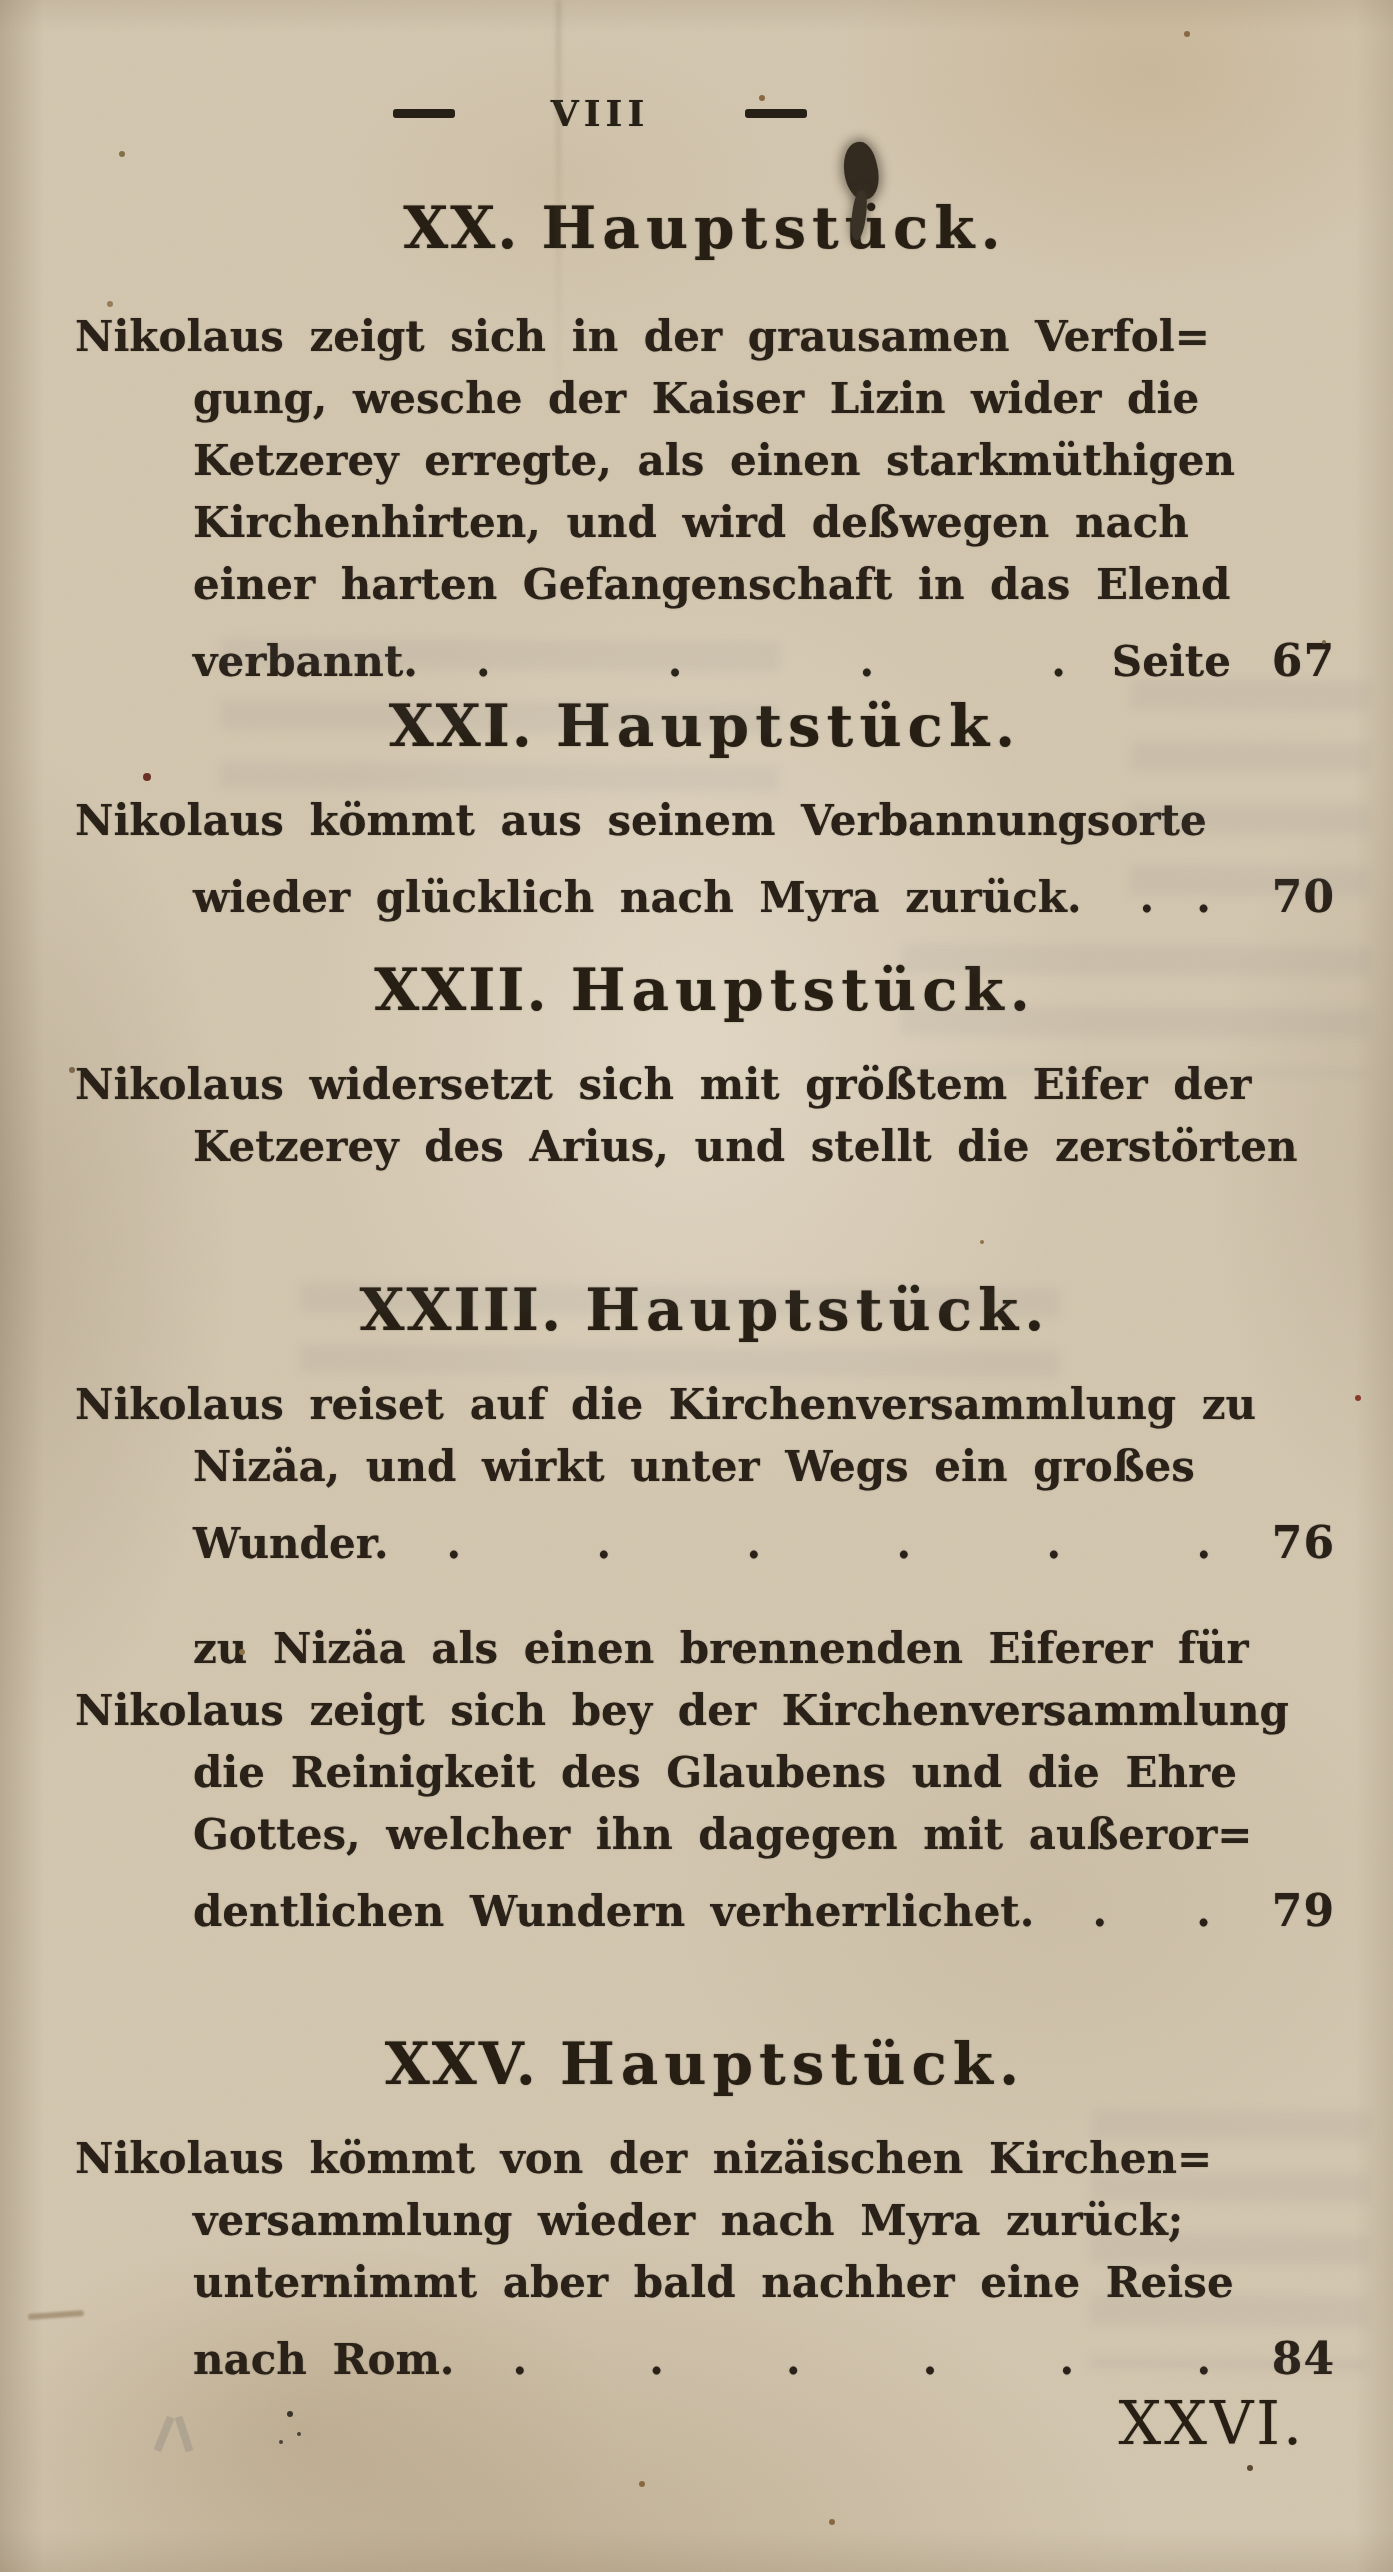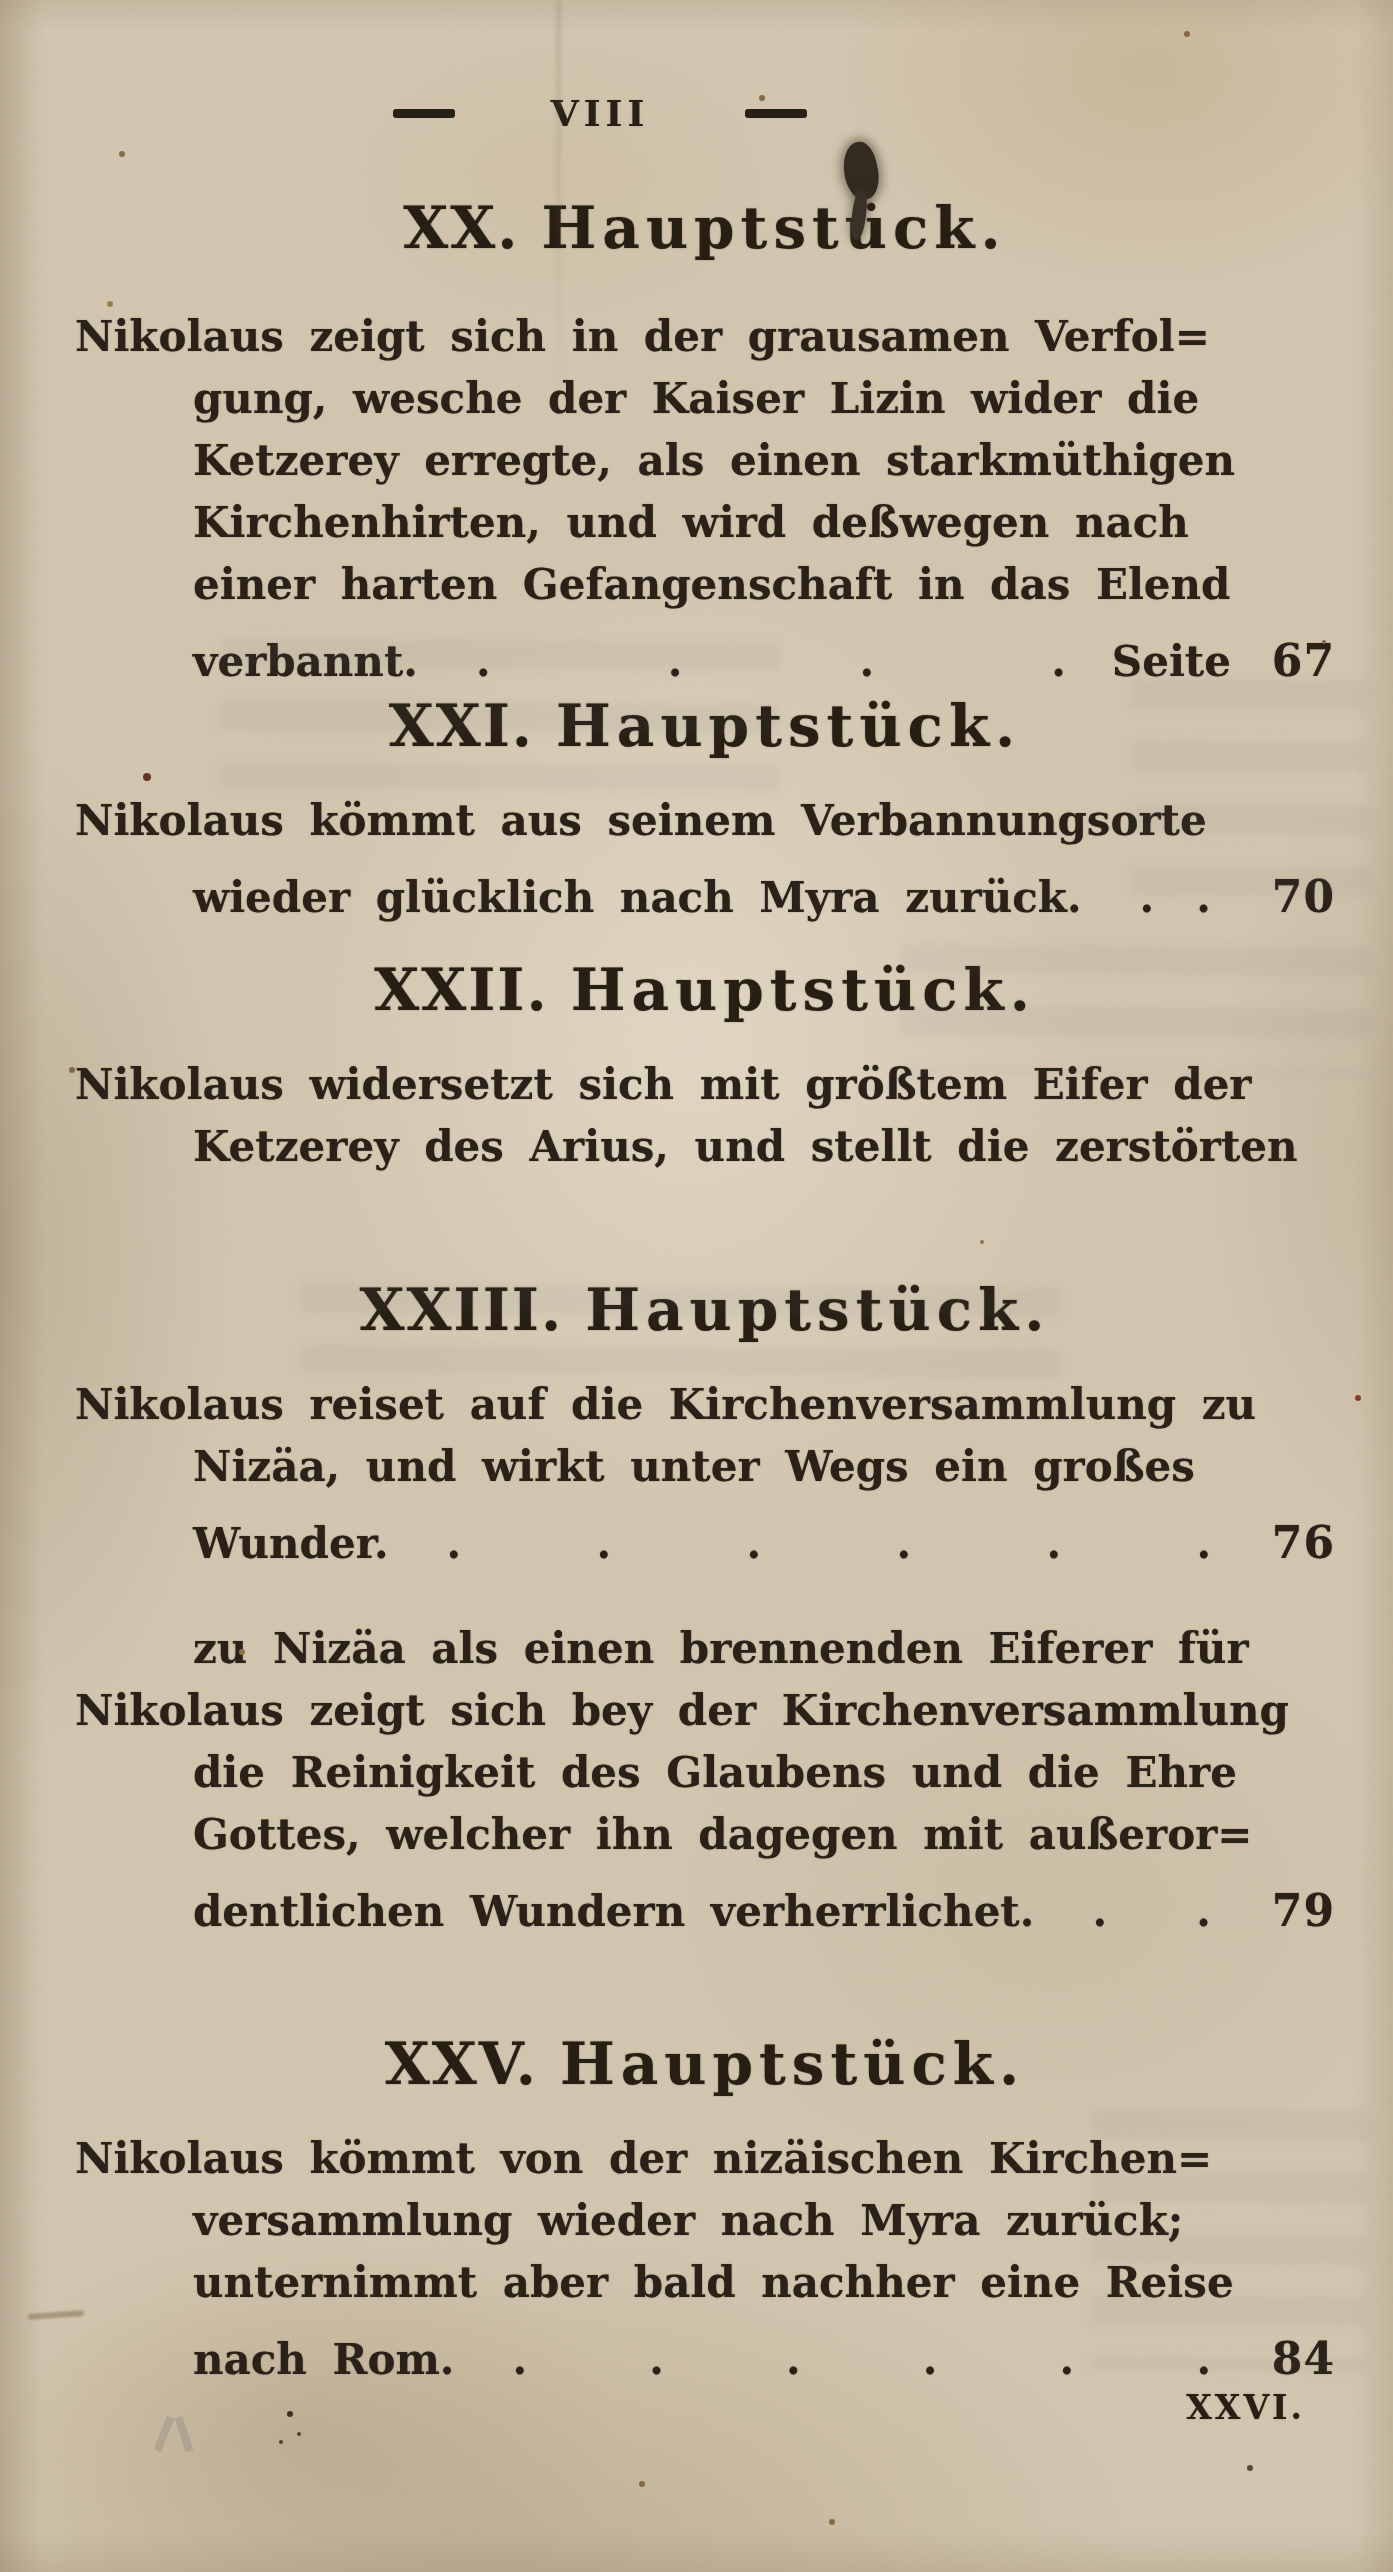--- a/index.html
+++ b/index.html
@@ -55,21 +55,21 @@
   .line.cont{padding-left:118px;}
   .leader{
     flex:1 1 auto;min-width:60px;text-align-last:justify;text-align:justify;
     padding:0 46px 0 58px;font-weight:bold;letter-spacing:0;
   }
   .plabel{margin:0 26px 0 0;}
   .pnum{min-width:78px;text-align:right;font-size:44px;letter-spacing:1px;margin-top:14px;}
   
   .catchword{
     position:absolute;right:88px;top:2388px;
-    font-size:33px;font-weight:bold;letter-spacing:3px;color:#271f14;
+    font-size:60px;font-weight:normal;letter-spacing:3px;color:#271f14;
     text-shadow:0 0 1.2px rgba(40,32,20,.55);
   }
   
   .ink-blot{position:absolute;left:838px;top:138px;width:50px;height:105px;pointer-events:none;}
   .ink-blot::before{
     content:"";position:absolute;left:6px;top:4px;width:34px;height:58px;
     background:#332b20;border-radius:60% 40% 55% 45%;transform:rotate(-14deg);
     box-shadow:0 0 10px 4px rgba(51,43,32,.45);
   }
   .ink-blot::after{

